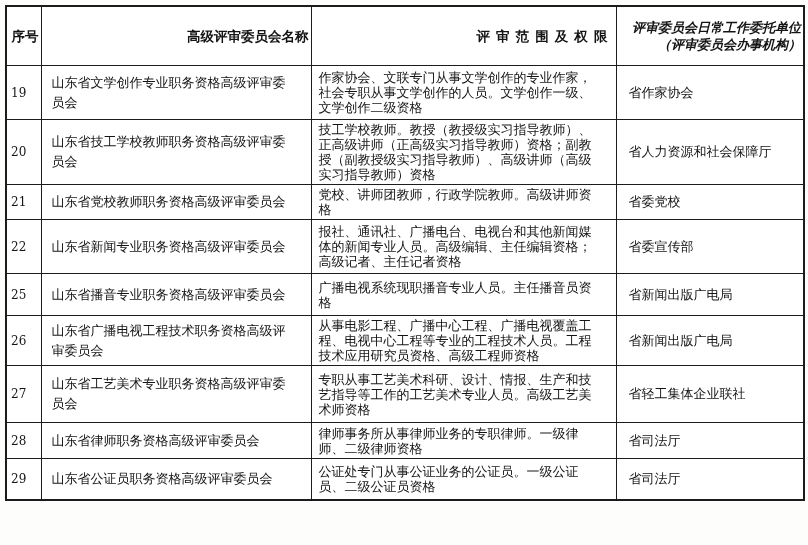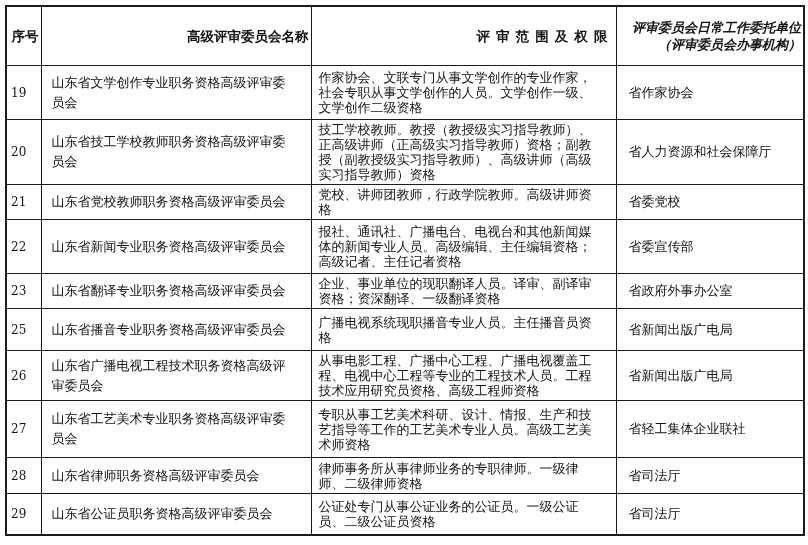--- a/index.html
+++ b/index.html
@@ -103,26 +103,20 @@
         <td class="c-name">山东省党校教师职务资格高级评审委员会</td>
         <td class="c-scope">党校、讲师团教师，行政学院教师。高级讲师资格</td>
         <td class="c-unit">省委党校</td>
       </tr>
       <tr style="height:54px">
         <td class="c-no">22</td>
         <td class="c-name">山东省新闻专业职务资格高级评审委员会</td>
         <td class="c-scope">报社、通讯社、广播电台、电视台和其他新闻媒体的新闻专业人员。高级编辑、主任编辑资格；高级记者、主任记者资格</td>
         <td class="c-unit">省委宣传部</td>
       </tr>
-      <tr style="height:33px">
-        <td class="c-no">23</td>
-        <td class="c-name">山东省翻译专业职务资格高级评审委员会</td>
-        <td class="c-scope">企业、事业单位的现职翻译人员。译审、副译审资格；资深翻译、一级翻译资格</td>
-        <td class="c-unit">省政府外事办公室</td>
-      </tr>
       <tr style="height:42px">
         <td class="c-no">25</td>
         <td class="c-name">山东省播音专业职务资格高级评审委员会</td>
         <td class="c-scope">广播电视系统现职播音专业人员。主任播音员资格</td>
         <td class="c-unit">省新闻出版广电局</td>
       </tr>
       <tr style="height:45px">
         <td class="c-no">26</td>
         <td class="c-name">山东省广播电视工程技术职务资格高级评审委员会</td>
         <td class="c-scope">从事电影工程、广播中心工程、广播电视覆盖工程、电视中心工程等专业的工程技术人员。工程技术应用研究员资格、高级工程师资格</td>

